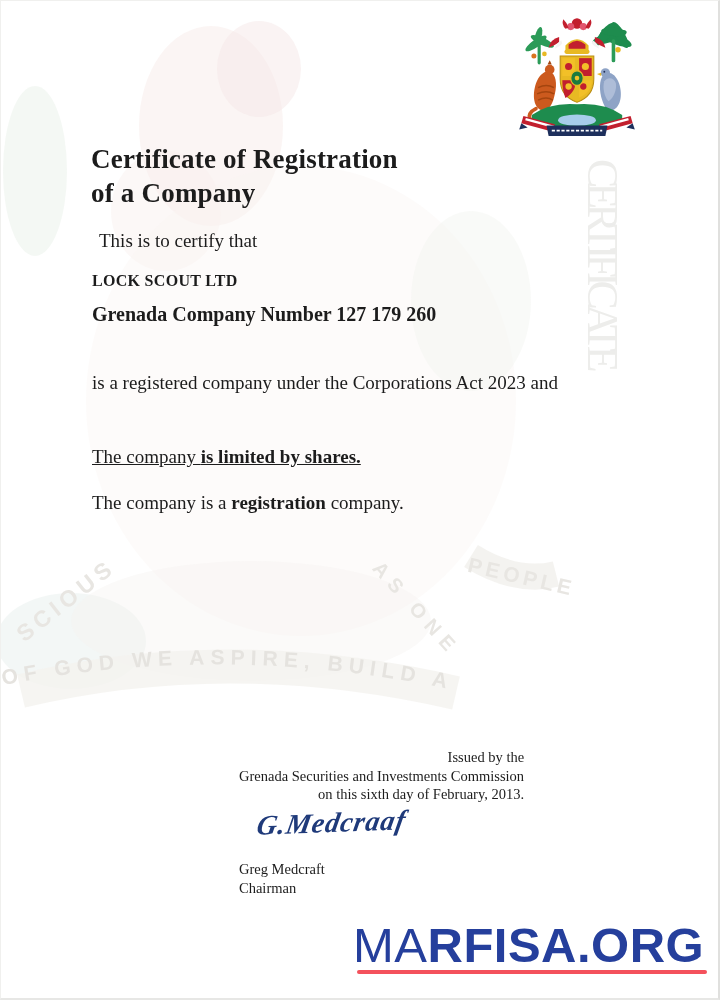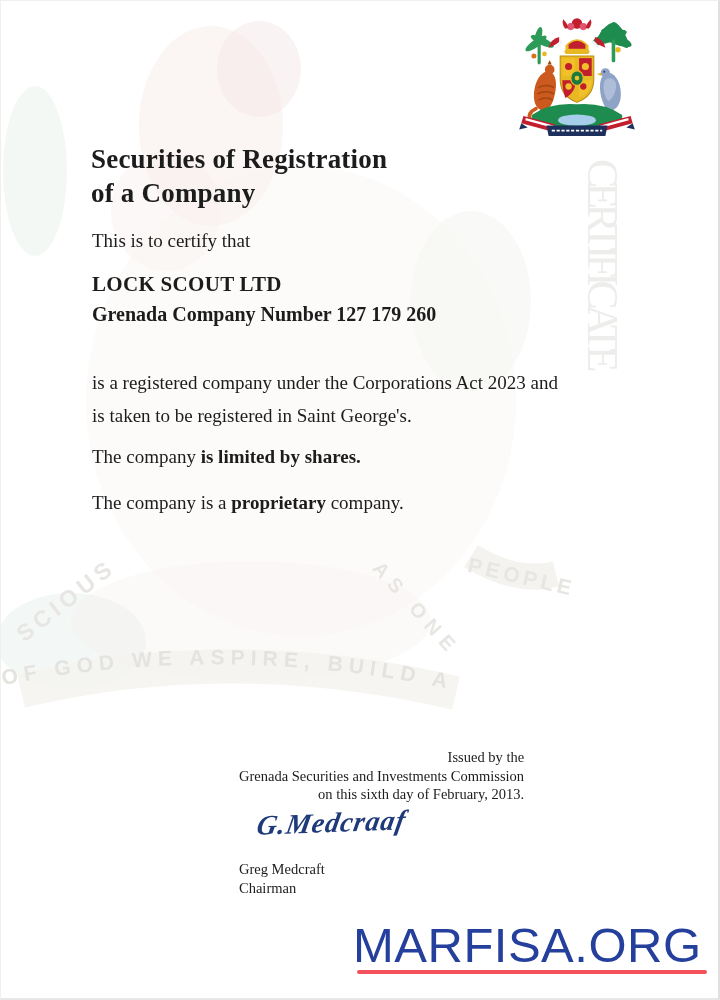--- a/index.html
+++ b/index.html
@@ -38,25 +38,25 @@
   .wm-scious { left: 6px; top: 586px; font-size: 23px; letter-spacing: 5px; transform: rotate(-38deg); }
   .wm-asone  { left: 384px; top: 556px; font-size: 20px; letter-spacing: 7px; transform: rotate(48deg); transform-origin: left top; }
   .wm-people { left: 466px; top: 564px; font-size: 21px; letter-spacing: 4px; transform: rotate(13deg); }
   
   .title {
     left: 90px; top: 141px;
     font-size: 27px; font-weight: bold; line-height: 34px; letter-spacing: .2px;
   }
   .para { left: 91px; font-size: 19px; }
   .b { font-weight: bold; }
-  .intro       { top: 229px; }
-  .company     { top: 271px; font-size: 21px; font-weight: bold; letter-spacing: .3px; text-align: center; }
+  .intro       { top: 229px; margin-left: 7px; }
+  .company     { top: 271px; font-size: 16px; font-weight: bold; letter-spacing: .3px; text-align: center; }
   .compnum     { top: 302px; font-size: 20px; font-weight: bold; }
   .reg         { top: 365px; line-height: 33px; width: 500px; }
-  .shares      { top: 445px; }
+  .shares      { top: 445px; text-decoration: underline; }
   .proptype    { top: 491px; }
   .commence    { top: 535px; line-height: 25px; }
   
   .issued { left: 238px; top: 747px; font-size: 14.5px; line-height: 18.5px; text-align: right; }
   .signature {
     left: 256px; top: 806px;
     font-size: 28px; font-style: italic; font-weight: bold;
     color: #1f3a7a;
     font-family: "Liberation Serif", serif;
     transform: rotate(-2deg) skewX(-12deg);
@@ -64,21 +64,21 @@
   }
   .signatory { left: 238px; top: 859px; font-size: 14.5px; line-height: 19px; }
   
   .logo {
     left: 352px; top: 916px; width: 360px;
     font-family: "Liberation Sans", sans-serif;
     font-size: 49px; color: #253f9c;
     letter-spacing: .5px; white-space: nowrap;
   }
   .logo .light { font-weight: 400; margin-top: 43px; }
-  .logo .bold  { font-weight: 400; }
+  .logo .bold  { font-weight: 700; }
   .logo-underline {
     left: 356px; top: 969px; width: 350px; height: 4px;
     background: #f4515c; border-radius: 2px;
   }
   
   .coa { left: 518px; top: 13px; width: 116px; height: 124px; }
 </style>
 </head>
 <body>
 
@@ -184,38 +184,37 @@
     <path d="M106 97 L76 105 L78 112 L108 104 Z" fill="#c21f2e"></path>
     <path d="M104 100 L77 107.5" stroke="#ffffff" stroke-width="2.2"></path>
     <path d="M2 104 L0 110 L8 108 Z" fill="#1d2f5c"></path>
     <path d="M108 104 L110 110 L102 108 Z" fill="#1d2f5c"></path>
 
     <path d="M26 106 L84 106 L82 116 L28 116 Z" fill="#1d2f5c"></path>
     <line x1="31" y1="111" x2="79" y2="111" stroke="#ffffff" stroke-width="1.6" stroke-dasharray="3 1.6"></line>
   </svg>
 
   <div class="abs title">
-    <div>Securities of Registration</div>
+    <div>Certificate of Registration</div>
     <div>of a Company</div>
   </div>
 
   <div class="abs para intro">This is to certify that</div>
 
   <div class="abs para company">LOCK SCOUT LTD</div>
 
   <div class="abs para compnum">Grenada Company Number 127 179 260</div>
 
   <div class="abs para reg">
     <div>is a registered company under the Corporations Act 2023 and</div>
-    <div>is taken to be registered in Saint George's.</div>
   </div>
 
   <div class="abs para shares"><span>The company </span><span class="b">is limited by shares.</span></div>
 
-  <div class="abs para proptype"><span>The company is a </span><span class="b">proprietary</span><span> company.</span></div>
+  <div class="abs para proptype"><span>The company is a </span><span class="b">registration</span><span> company.</span></div>
 
 
   <div class="abs issued">
     <div>Issued by the</div>
     <div>Grenada Securities and Investments Commission</div>
     <div>on this sixth day of February, 2013.</div>
   </div>
 
   <div class="abs signature">G.Medcraaf</div>
 

